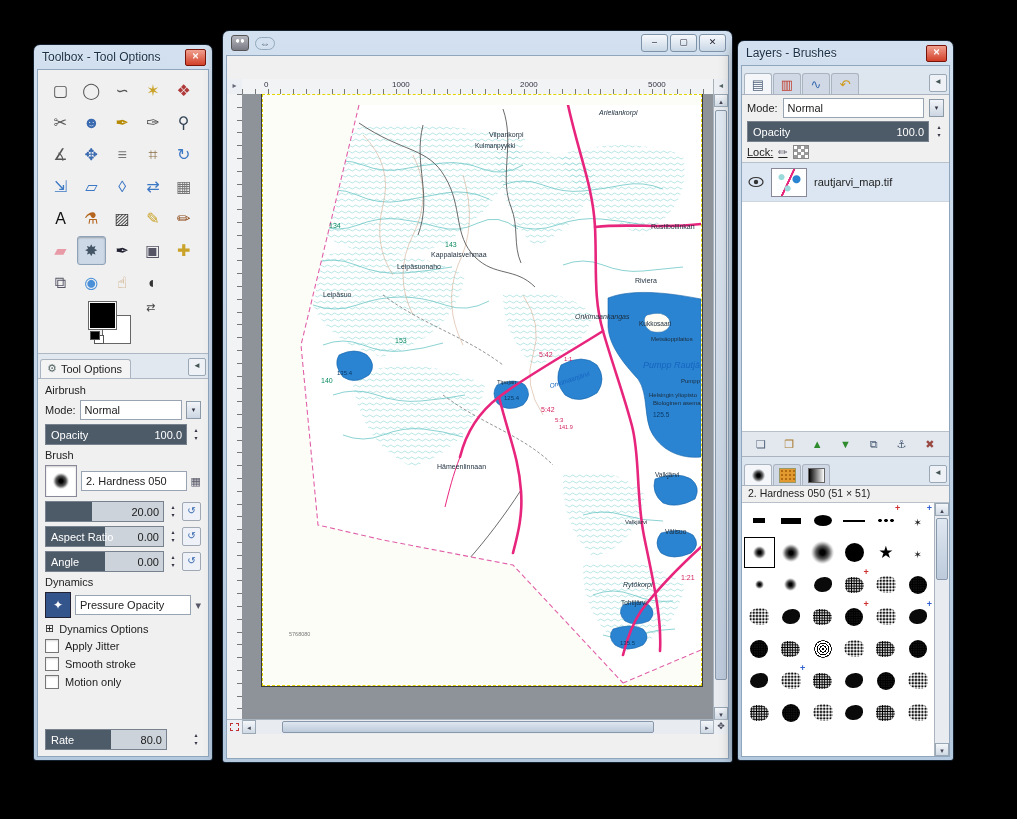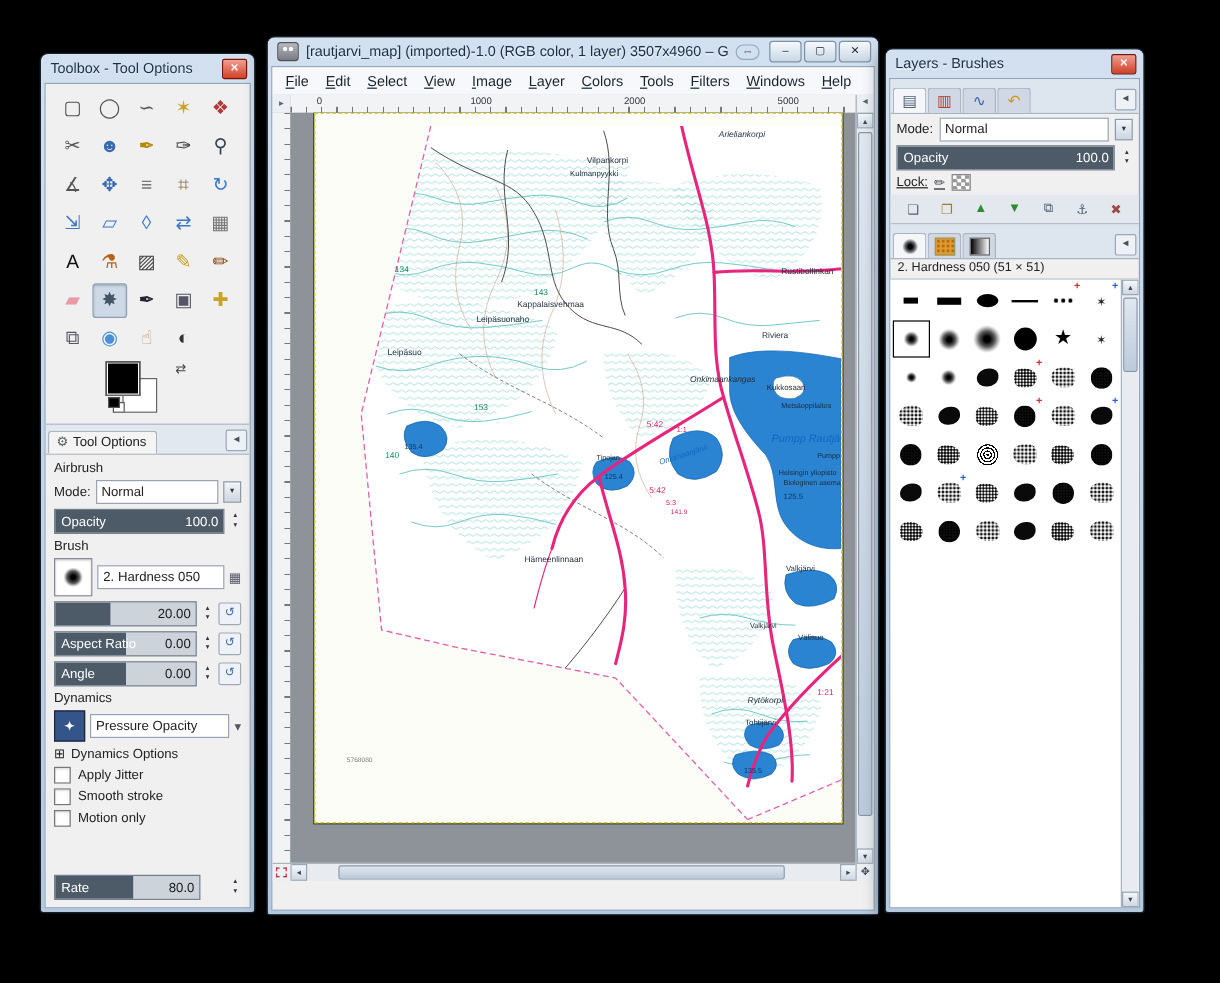--- a/index.html
+++ b/index.html
@@ -410,42 +410,28 @@
               <span>▾</span>
             </span>
         </div>
       </div>
     </div>
   </div>
 
   <div class="win" id="image-win">
     <div class="titlebar">
       <span class="gimp-icon"></span>
-      <span class="title-text">[rautjarvi_map] (imported)-1.0 (RGB color, 1 layer) 3507x4960 – G</span>
       <span class="title-pill">⇔</span>
       <span style="margin-left:auto;display:flex;">
         <span class="cap-btn">–</span>
         <span class="cap-btn">▢</span>
         <span class="cap-btn">✕</span>
       </span>
     </div>
     <div class="win-body">
-      <div class="menu-bar">
-          <span class="menu-item">File</span>
-          <span class="menu-item">Edit</span>
-          <span class="menu-item">Select</span>
-          <span class="menu-item">View</span>
-          <span class="menu-item">Image</span>
-          <span class="menu-item">Layer</span>
-          <span class="menu-item">Colors</span>
-          <span class="menu-item">Tools</span>
-          <span class="menu-item">Filters</span>
-          <span class="menu-item">Windows</span>
-          <span class="menu-item">Help</span>
-        </div>
       <div class="ruler-corner">▸</div>
       <div class="hruler">
           <span class="ruler-num" style="left: 22px;">0</span>
           <span class="ruler-num" style="left: 150px;">1000</span>
           <span class="ruler-num" style="left: 278px;">2000</span>
           <span class="ruler-num" style="left: 406px;">5000</span>
         </div>
       <div class="menu-corner">◄</div>
       <div class="vruler"></div>
 
@@ -630,20 +616,30 @@
             <span>▾</span>
           </span>
       </div>
 
       <div class="lrow" style="padding-top:0;text-decoration:underline;">
         <span class="lab">Lock:</span>
         <span class="lock-ic">✏</span>
         <span class="checker"></span>
       </div>
 
+      <div class="layer-list">
+        <div class="layer-row">
+          <svg class="eye" viewBox="0 0 16 12">
+            <ellipse cx="8" cy="6" rx="7" ry="4.5" fill="none" stroke="#333" stroke-width="1.2"></ellipse>
+            <circle cx="8" cy="6" r="2.2" fill="#333"></circle>
+          </svg>
+          <span class="layer-thumb"></span>
+          <span>rautjarvi_map.tif</span>
+        </div>
+      </div>
 
       <div class="layer-btns">
           <span class="lbtn">
             <span style="color: rgb(81, 98, 122);">❏</span>
           </span>
           <span class="lbtn">
             <span style="color: rgb(168, 120, 42);">❐</span>
           </span>
           <span class="lbtn">
             <span style="color: rgb(46, 139, 46);">▲</span>

